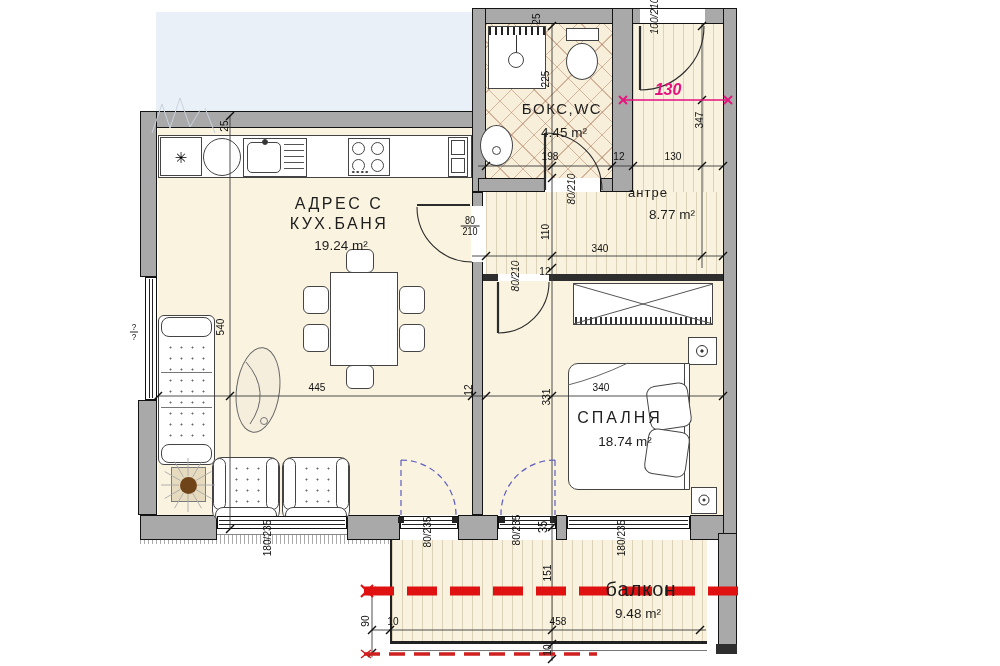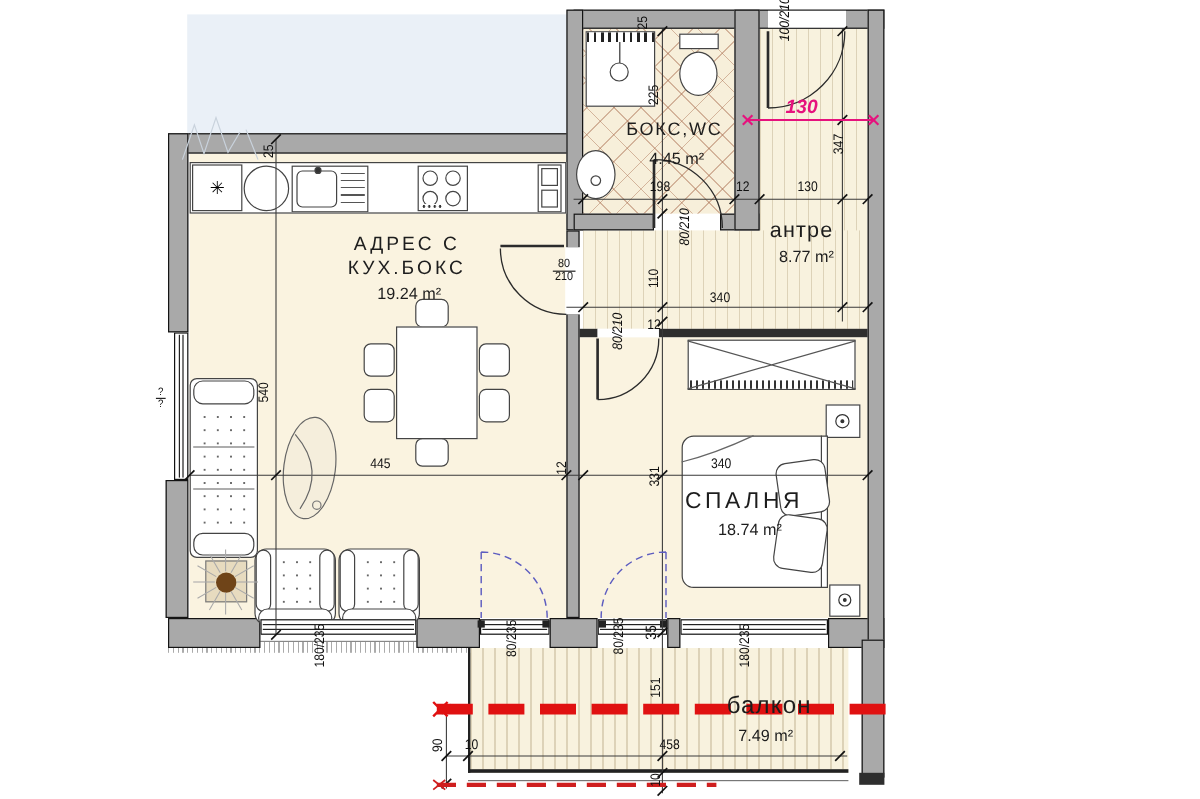--- a/index.html
+++ b/index.html
@@ -245,30 +245,30 @@
         <line x1="188" y1="476" x2="188" y2="458"></line>
         <line x1="192.5" y1="477.20577136594005" x2="201.5" y2="461.61731409782016"></line>
         <line x1="195.79422863405995" y1="480.5" x2="211.38268590217984" y2="471.5"></line>
       </g>
     <g stroke="#c9d2dc" stroke-width="1" fill="none">
       <path d="M152 133 L162 104 L170 128 L180 98 L190 127 L200 110 M205 108 L215 133"></path>
     </g>
   </svg>
 
   <div class="rname" style="left:339px;top:204px;font-size:16px">АДРЕС С</div>
-  <div class="rname" style="left:339px;top:224px;font-size:16px">КУХ.БОКС</div>
+  <div class="rname" style="left:339px;top:224px;font-size:16px">КУХ.БАНЯ</div>
   <div class="rarea" style="left:341px;top:245px">19.24 m²</div>
   <div class="rname" style="left:562px;top:108px;font-size:15px;letter-spacing:1.5px">БОКС,WC</div>
   <div class="rarea" style="left:564px;top:132px">4.45 m²</div>
-  <div class="rname" style="left:668px;top:192px;font-size:18px;letter-spacing:1px">антре</div>
+  <div class="rname" style="left:648px;top:192px;font-size:13px;letter-spacing:1px">антре</div>
   <div class="rarea" style="left:672px;top:214px">8.77 m²</div>
-  <div class="rname" style="left:620px;top:418px;font-size:19px;letter-spacing:3px">СПАЛНЯ</div>
+  <div class="rname" style="left:620px;top:418px;font-size:16px;letter-spacing:3px">СПАЛНЯ</div>
   <div class="rarea" style="left:625px;top:441px">18.74 m²</div>
   <div class="rname" style="left:641px;top:589px;font-size:20px;letter-spacing:1px">балкон</div>
-  <div class="rarea" style="left:638px;top:613px">7.49 m²</div>
+  <div class="rarea" style="left:638px;top:613px">9.48 m²</div>
 
   <div class="lbl rot" style="left:225px;top:126px">25</div>
   <div class="lbl rot" style="left:221px;top:327px">540</div>
   <div class="lbl" style="left:317px;top:388px">445</div>
   <div class="lbl rot" style="left:469px;top:390px">12</div>
   <div class="lbl frac" style="left:134px;top:332px;font-size:9px">
       <span class="ftop">?</span>
       <span class="fbot">?</span>
     </div>
   <div class="lbl rot" style="left:268px;top:538px">180/235</div>

